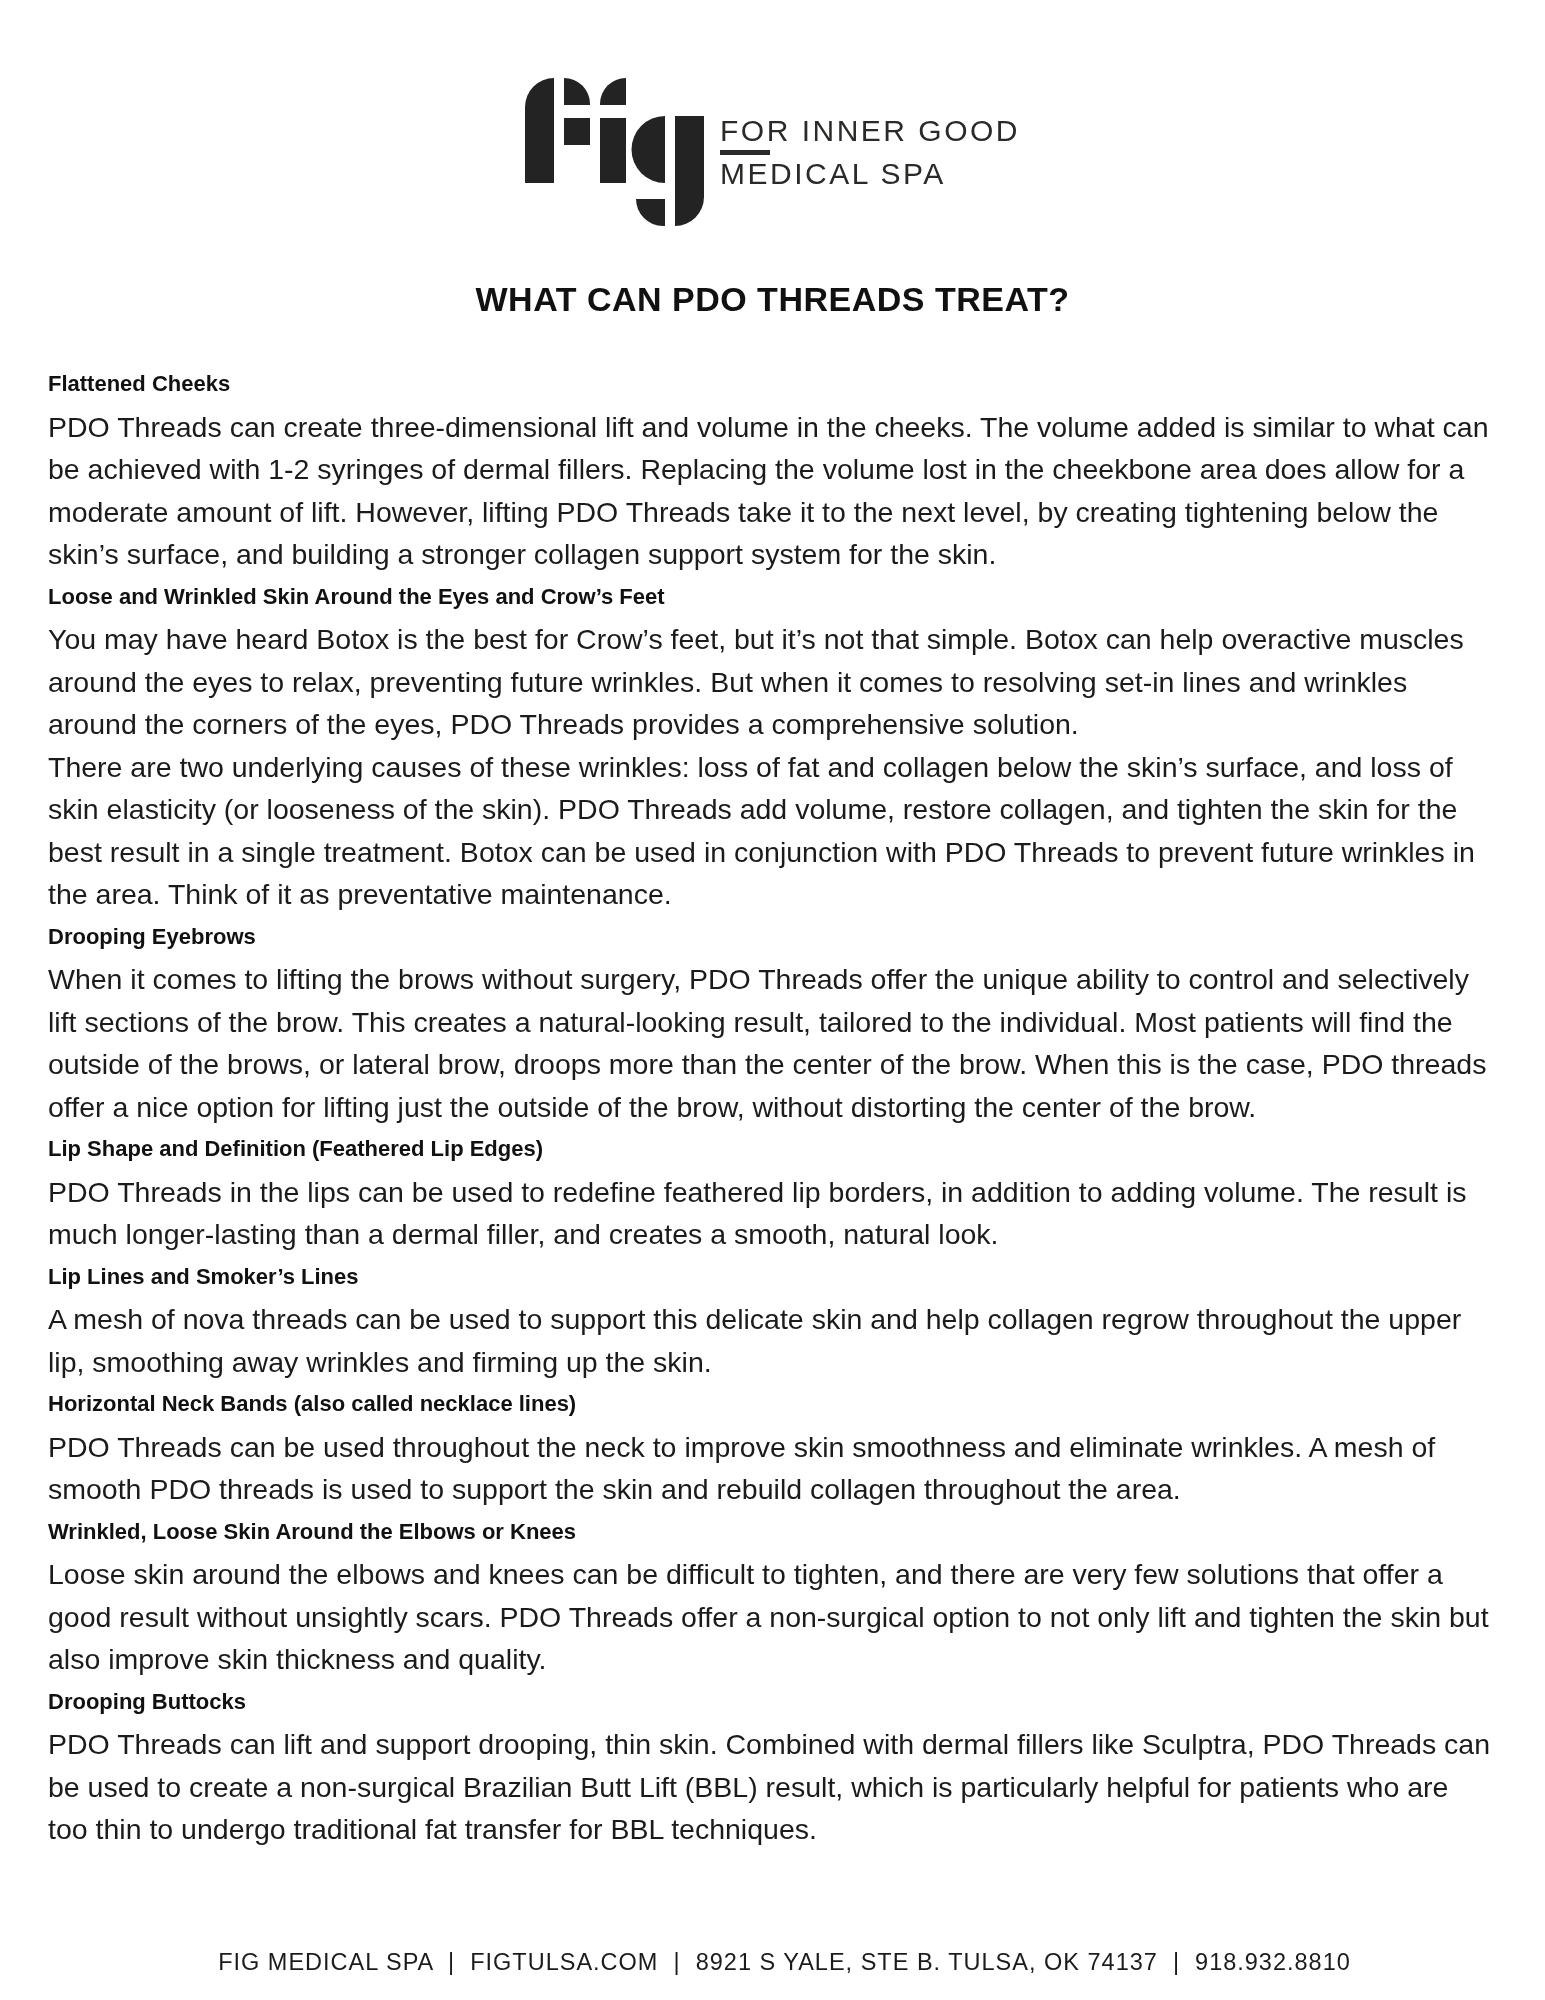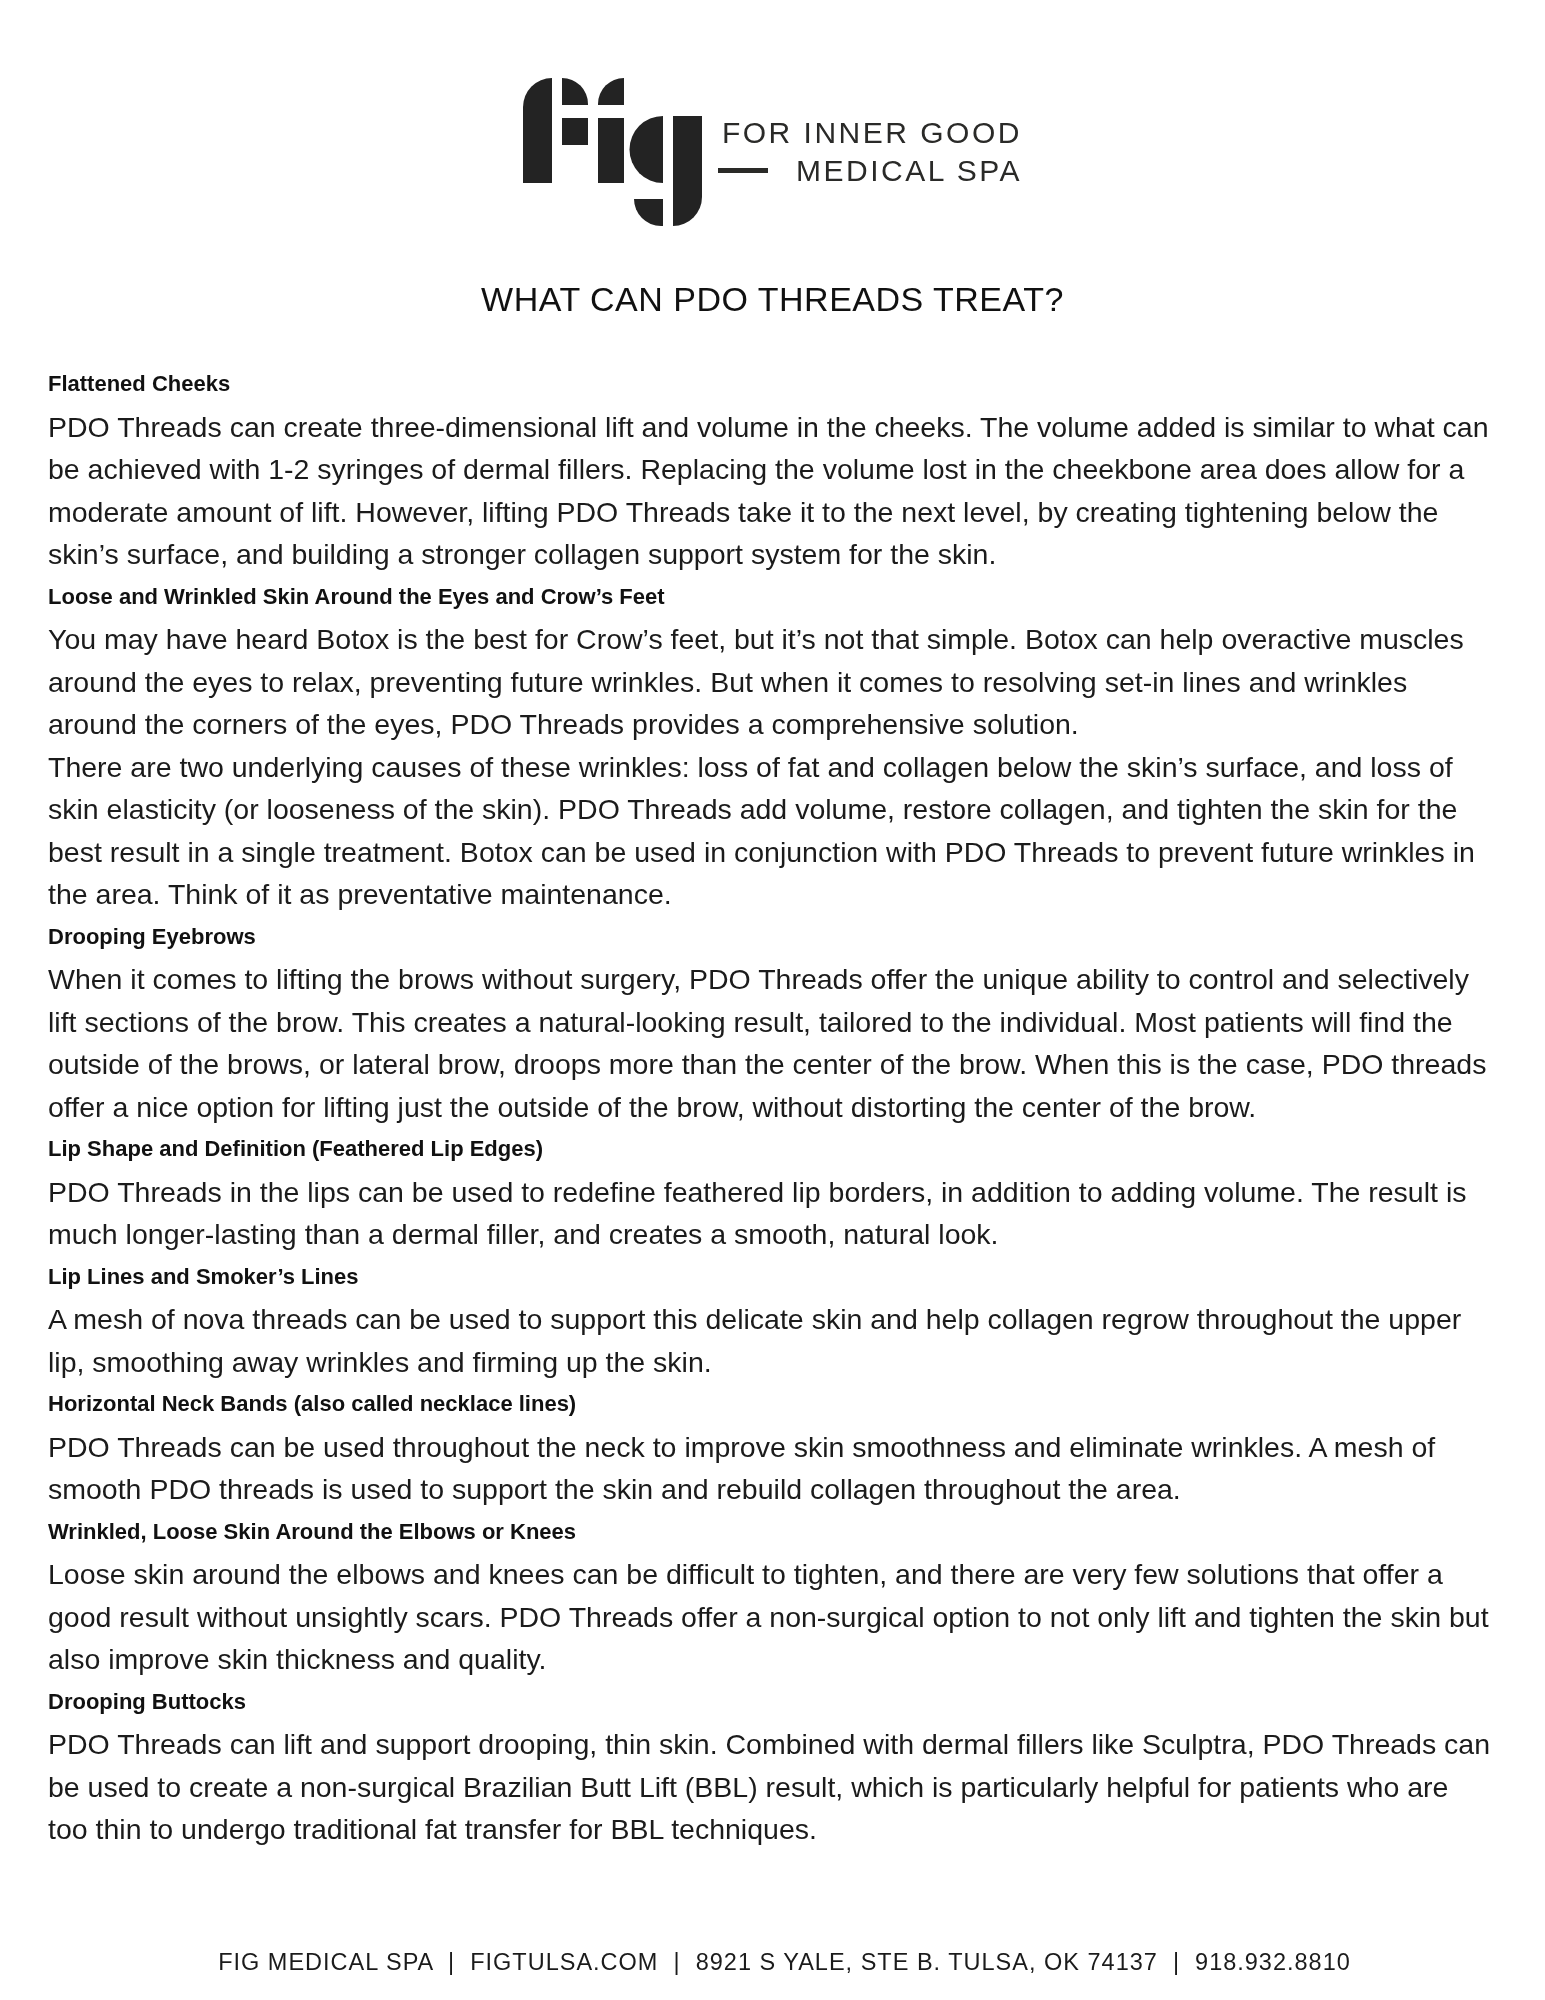--- a/index.html
+++ b/index.html
@@ -25,36 +25,37 @@
     flex-direction: column;
     align-items: flex-end;
     color: #2a2a28;
     font-size: 30px;
     letter-spacing: 2.5px;
     line-height: 1.26;
     white-space: nowrap;
   }
   .logo-line2 {
     display: flex;
-    align-items: center;
+    align-items: flex-start;
     justify-content: space-between;
     width: 100%;
     min-width: 245px;
+    flex-direction: column;
   }
   .logo-dash {
     width: 50px;
     height: 5px;
     background: #2a2a28;
     margin-right: 28px;
   }
   .doc-title {
     margin: 54px 0 0 0;
     text-align: center;
     font-size: 34px;
-    font-weight: normal;
+    font-weight: bold;
     color: #111111;
     letter-spacing: 0.5px;
   }
   .content {
     margin: 44px 50px 0 48px;
     font-size: 28.5px;
     line-height: 42.5px;
   }
   .content h2 {
     margin: 0;

